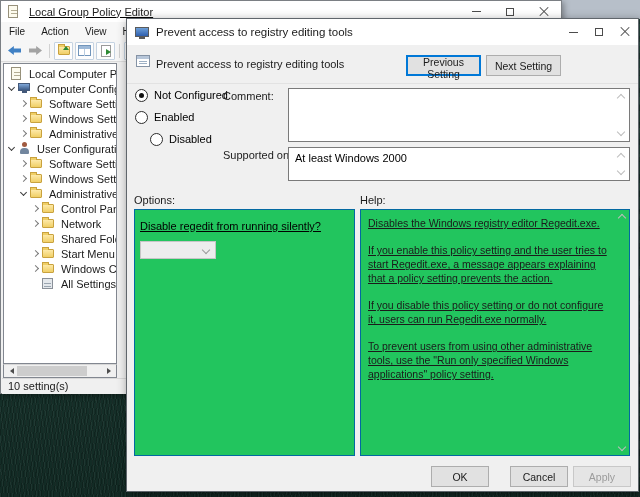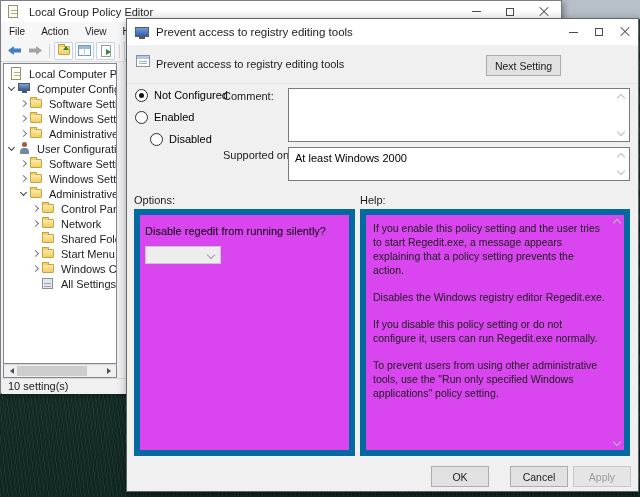--- a/index.html
+++ b/index.html
@@ -11,21 +11,21 @@
     background-image:
       repeating-linear-gradient(100deg, rgba(0,0,0,.22) 0 1px, transparent 1px 3px),
       repeating-linear-gradient(82deg, rgba(255,255,255,.05) 0 1px, transparent 1px 4px),
       linear-gradient(180deg, #2c5147 0%, #1b3931 45%, #122a24 100%);
   }
   .sky { position:absolute; left:562px; top:0; width:78px; height:19px; background:#b7bfc9; }
 
   
   #gpe { position:absolute; left:0; top:0; width:562px; height:394px;
          background:#f0f0f0; border:1px solid #7b7f84; box-shadow:2px 2px 6px rgba(0,0,0,.35); }
-  .gpe-titlebar { height:21px; background:#fff; display:flex; align-items:center; padding-left:6px; }
+  .gpe-titlebar { height:21px; background:#fff; display:flex; align-items:center; padding-left:6px;text-decoration:underline; }
   .gpe-title { font-size:11px; color:#222; margin-left:6px; white-space:nowrap; }
   .win-controls { margin-left:auto; display:flex; height:100%; }
   .wbtn { width:34px; height:100%; display:flex; align-items:center; justify-content:center; }
   .glyph-min { width:9px; height:1px; background:#4c4c4c; }
   .glyph-max { width:8px; height:8px; border:1px solid #4c4c4c; background:transparent; }
   .glyph-close { position:relative; width:10px; height:10px; }
   .glyph-close::before, .glyph-close::after { content:""; position:absolute; left:-1px; top:4px; width:12px; height:1px; background:#4c4c4c; }
   .glyph-close::before { transform:rotate(45deg); }
   .glyph-close::after  { transform:rotate(-45deg); }
 
@@ -107,21 +107,21 @@
   .radio-label { font-size:11px; margin-left:6px; white-space:nowrap; }
 
   .field-label { position:absolute; font-size:11px; color:#1b1b1b; white-space:nowrap; }
   .white-box { position:absolute; background:#fff; border:1px solid #7a7a7a; }
   .sc { position:absolute; width:6px; height:6px; border-left:1px solid #bdbdbd; border-top:1px solid #bdbdbd; }
   .sc.up { right:5px; top:6px; transform:rotate(45deg); }
   .sc.dn { right:5px; bottom:6px; transform:rotate(-135deg); }
   textarea.comment { resize:none; border:none; outline:none; width:100%; height:100%; font-family:inherit; font-size:11px; background:transparent; }
   .supported-text { font-size:11px; padding:4px 16px 0 6px; }
 
-  .group-box { position:absolute; background:#d946ef; border:6px solid #0369a1; }
+  .group-box { position:absolute; background:#22c55e; border:1px solid #0369a1;text-decoration:underline; }
   .opt-question { font-size:11px; margin:10px 6px 0 5px; }
   .combo { position:relative; margin:9px 0 0 5px; width:76px; height:18px; background:#ededed; border:1px solid #c6c6c6; }
   .combo .sc { border-color:#9b9b9b; right:6px; top:5px; transform:rotate(-135deg); }
   .help-box { padding:6px 18px 6px 7px; font-size:10.5px; line-height:14px; color:#1b1b1b; overflow:hidden; }
   .help-box p { margin:0 0 13px 0; }
   .help-box .sc.up { top:5px; right:4px; }
   .help-box .sc.dn { bottom:5px; right:4px; }
 
   .btn-bottom { position:absolute; top:447px; width:58px; height:21px; }
   .btn-ok { right:149px; }
@@ -313,20 +313,21 @@
           </span>
         <span class="wbtn">
             <span class="glyph-close"></span>
           </span>
       </span>
     </div>
 
     <div class="dlg-header">
       <span class="ic-setting"></span>
       <span class="hdr-title">Prevent access to registry editing tools</span>
+      <button class="btn btn-prev">Previous Setting</button>
       <button class="btn btn-next">Next Setting</button>
     </div>
 
     <div class="radio-row" style="top:70px;">
       <span class="radio sel"></span>
       <span class="radio-label">Not Configured</span>
     </div>
     <div class="radio-row" style="top:92px;">
       <span class="radio"></span>
       <span class="radio-label">Enabled</span>
@@ -354,22 +355,22 @@
     <div class="group-box" style="left:7px; top:190px; width:221px; height:247px;">
       <div class="opt-question">Disable regedit from running silently?</div>
       <div class="combo">
         <span></span>
         <span class="sc"></span>
       </div>
     </div>
 
     <span class="field-label" style="left:233px; top:175px;">Help:</span>
     <div class="group-box help-box" style="left:233px; top:190px; width:270px; height:247px;">
+      <p>Disables the Windows registry editor Regedit.exe.</p>
       <p>If you enable this policy setting and the user tries to start Regedit.exe, a message appears explaining that a policy setting prevents the action.</p>
-      <p>Disables the Windows registry editor Regedit.exe.</p>
       <p>If you disable this policy setting or do not configure it, users can run Regedit.exe normally.</p>
       <p>To prevent users from using other administrative tools, use the "Run only specified Windows applications" policy setting.</p>
       <span class="sc up"></span>
       <span class="sc dn"></span>
     </div>
 
     <button class="btn btn-bottom btn-ok">OK</button>
     <button class="btn btn-bottom btn-cancel">Cancel</button>
     <button class="btn btn-bottom btn-apply" disabled="">Apply</button>
   </div>

